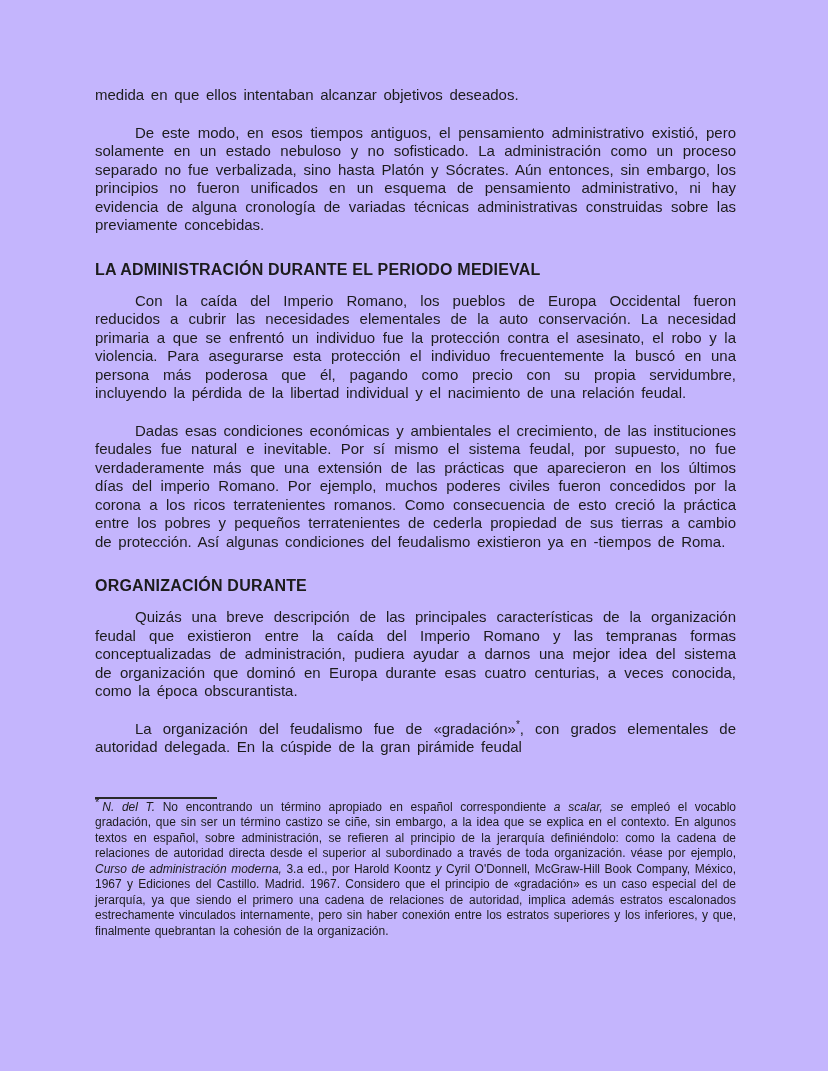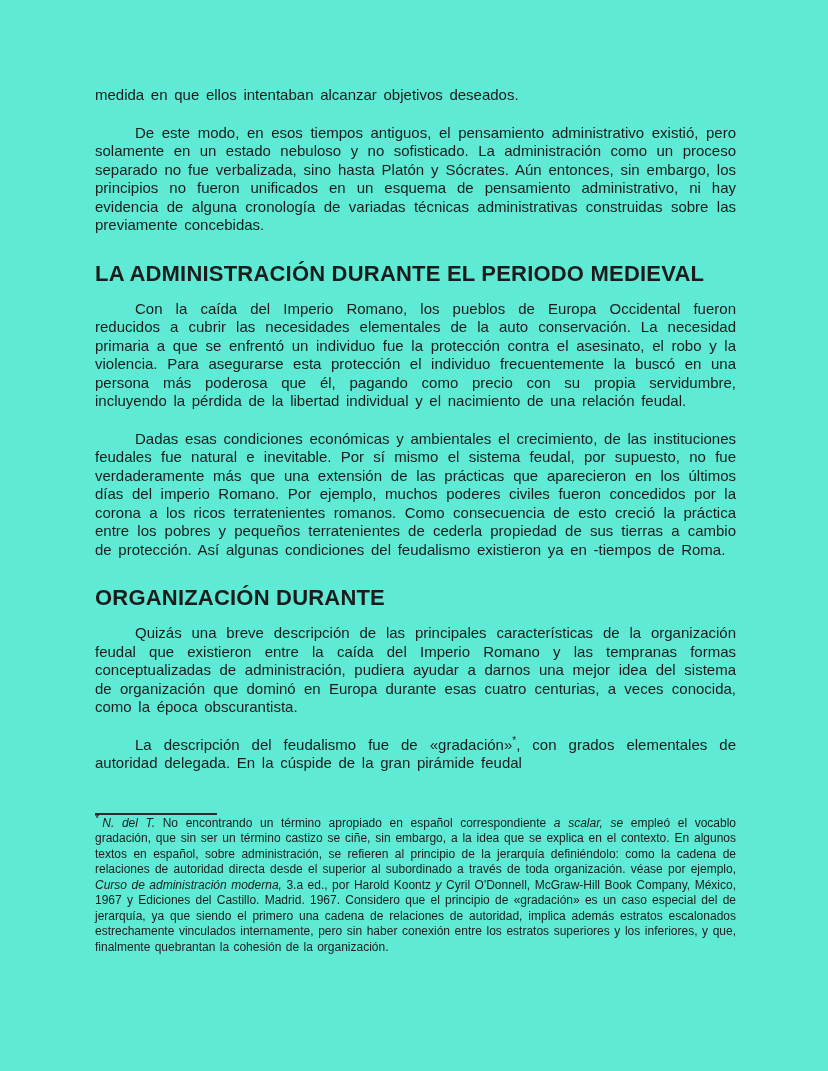--- a/index.html
+++ b/index.html
@@ -5,38 +5,38 @@
   html, body {
     margin: 0;
     padding: 0;
     background: #ffffff;
   }
   .page {
     position: relative;
     width: 828px;
     height: 1071px;
     box-sizing: border-box;
-    background: #5eead4;
+    background: #c4b5fd;
     color: #1c1c1c;
     padding: 86px 92px 40px 95px;
     font-family: "Liberation Sans", sans-serif;
     overflow: hidden;
   }
   .para {
     font-size: 15px;
     line-height: 18.5px;
     text-align: justify;
     margin: 0 0 19px 0;
     word-spacing: 2.5px;
   }
   .para.indent {
     text-indent: 40px;
   }
   .heading {
-    font-size: 22px;
+    font-size: 16px;
     font-weight: bold;
     letter-spacing: 0.2px;
     margin: 26px 0 13px 0;
   }
   .fn-ref {
     font-size: 10px;
     vertical-align: super;
     line-height: 0;
   }
   .footnote {
@@ -77,20 +77,20 @@
   <h2 class="heading">LA ADMINISTRACIÓN DURANTE EL PERIODO MEDIEVAL</h2>
 
   <p class="para indent">Con la caída del Imperio Romano, los pueblos de Europa Occidental fueron reducidos a cubrir las necesidades elementales de la auto conservación. La necesidad primaria a que se enfrentó un individuo fue la protección contra el asesinato, el robo y la violencia. Para asegurarse esta protección el individuo frecuentemente la buscó en una persona más poderosa que él, pagando como precio con su propia servidumbre, incluyendo la pérdida de la libertad individual y el nacimiento de una relación feudal.</p>
 
   <p class="para indent">Dadas esas condiciones económicas y ambientales el crecimiento, de las instituciones feudales fue natural e inevitable. Por sí mismo el sistema feudal, por supuesto, no fue verdaderamente más que una extensión de las prácticas que aparecieron en los últimos días del imperio Romano. Por ejemplo, muchos poderes civiles fueron concedidos por la corona a los ricos terratenientes romanos. Como consecuencia de esto creció la práctica entre los pobres y pequeños terratenientes de cederla propiedad de sus tierras a cambio de protección. Así algunas condiciones del feudalismo existieron ya en -tiempos de Roma.</p>
 
   <h2 class="heading">ORGANIZACIÓN DURANTE</h2>
 
   <p class="para indent">Quizás una breve descripción de las principales características de la organización feudal que existieron entre la caída del Imperio Romano y las tempranas formas conceptualizadas de administración, pudiera ayudar a darnos una mejor idea del sistema de organización que dominó en Europa durante esas cuatro centurias, a veces conocida, como la época obscurantista.</p>
 
-  <p class="para indent"><span>La descripción del feudalismo fue de «gradación»</span><sup class="fn-ref">*</sup><span>, con grados elementales de autoridad delegada. En la cúspide de la gran pirámide feudal</span></p>
+  <p class="para indent"><span>La organización del feudalismo fue de «gradación»</span><sup class="fn-ref">*</sup><span>, con grados elementales de autoridad delegada. En la cúspide de la gran pirámide feudal</span></p>
 
   <div class="footnote">
     <div class="footnote-rule"></div>
     <p class="footnote-text"><sup class="fn-marker">*</sup><span class="it">N. del T.</span><span> No encontrando un término apropiado en español correspondiente </span><span class="it">a scalar, se</span><span> empleó el vocablo gradación, que sin ser un término castizo se ciñe, sin embargo, a la idea que se explica en el contexto. En algunos textos en español, sobre administración, se refieren al principio de la jerarquía definiéndolo: como la cadena de relaciones de autoridad directa desde el superior al subordinado a través de toda organización. véase por ejemplo, </span><span class="it">Curso de administración moderna,</span><span> 3.a ed., por Harold Koontz </span><span class="it">y</span><span> Cyril O'Donnell, McGraw-Hill Book Company, México, 1967 y Ediciones del Castillo. Madrid. 1967. Considero que el principio de «gradación» es un caso especial del de jerarquía, ya que siendo el primero una cadena de relaciones de autoridad, implica además estratos escalonados estrechamente vinculados internamente, pero sin haber conexión entre los estratos superiores y los inferiores, y que, finalmente quebrantan la cohesión de la organización.</span></p>
   </div>
 
 </div>
 
 </body></html>

